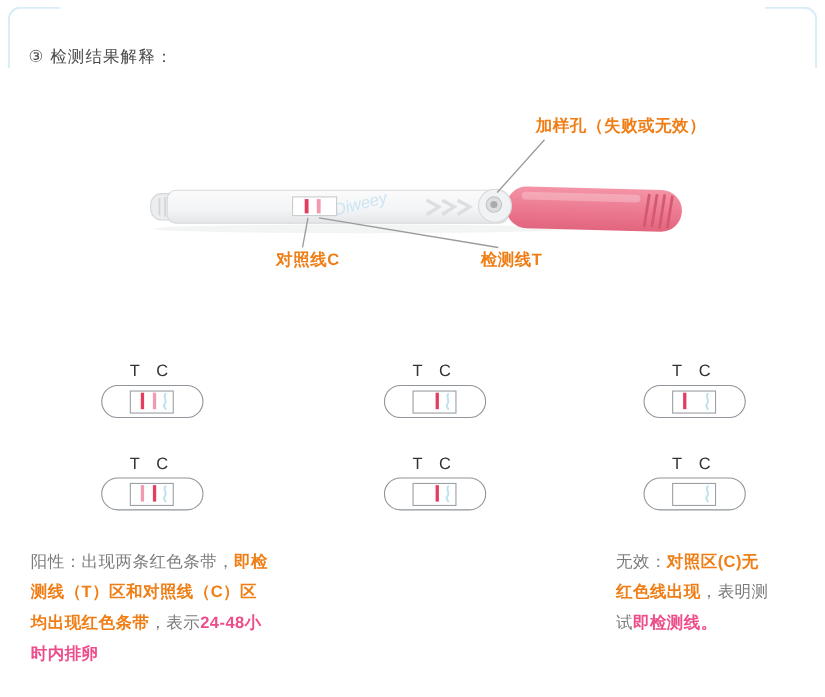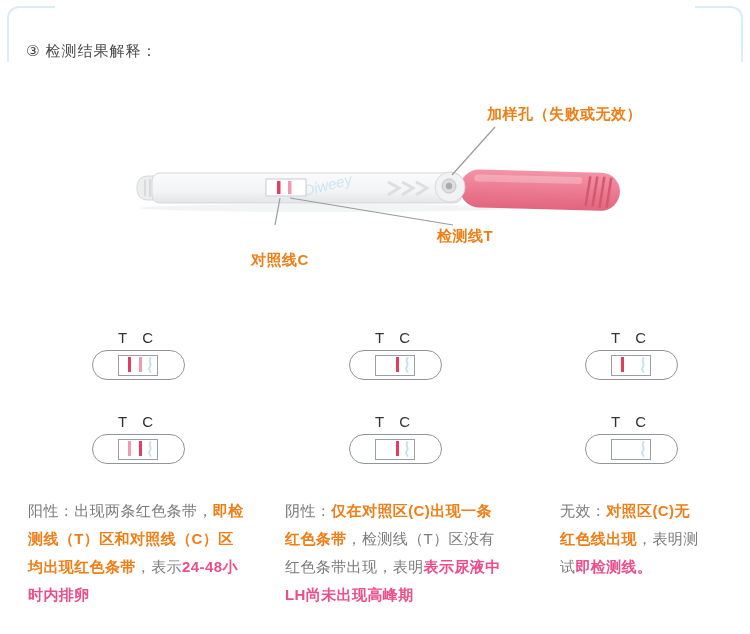--- a/index.html
+++ b/index.html
@@ -17,21 +17,21 @@
     font-size:15px;font-weight:400;color:#4A4A4A;letter-spacing:1px;
   }
 
   .figure{position:absolute;top:95px;left:0;width:750px;height:170px;}
   .stick-svg{position:absolute;top:0;left:0;}
   .fig-label{
     position:absolute;font-size:15px;font-weight:bold;letter-spacing:0.5px;
     color:var(--accent-orange,#F07E16);white-space:nowrap;
   }
   .label-sample-well{left:487px;top:10px;}
-  .label-control{left:251px;top:132px;margin-top:24px;}
+  .label-control{left:251px;top:132px;}
   .label-test{left:437px;top:132px;}
 
   .results{position:absolute;top:329px;left:0;width:750px;height:305px;}
   .col{position:absolute;top:0;}
   .col-positive{left:28px;width:220px;}
   .col-negative{left:285px;width:220px;}
   .col-invalid{left:560px;width:142px;}
 
   .diagram{margin-bottom:33px;}
   .tc-labels{
@@ -193,21 +193,20 @@
             <div class="pill">
               <div class="win">
                 <span class="band band-red" style="left: 20px;"></span>
                 <span class="wick"><svg width="8" height="16" viewBox="0 0 8 16">
                     <path d="M4.5 1 C 1.5 4, 7 7, 3.5 10.5 C 2 12.5, 4.5 14, 4.5 15" fill="none" style="stroke:var(--wick-blue,#BFE2EF)" stroke-width="1.8" stroke-linecap="round"></path>
                   </svg></span>
               </div>
             </div>
           </div>
         </div>
-      <p class="result-text"><span class="seg-gray">阴性：</span><span class="seg-orange">仅在对照区(C)出现一条红色条带</span><span class="seg-gray">，检测线（T）区没有红色条带出现，表明</span><span class="seg-pink">表示尿液中LH尚未出现高峰期</span></p>
     </div>
     <div class="col col-invalid">
       <div class="diagrams">
           <div class="diagram">
             <div class="tc-labels">
               <span>T</span>
               <span>C</span>
             </div>
             <div class="pill">
               <div class="win">

